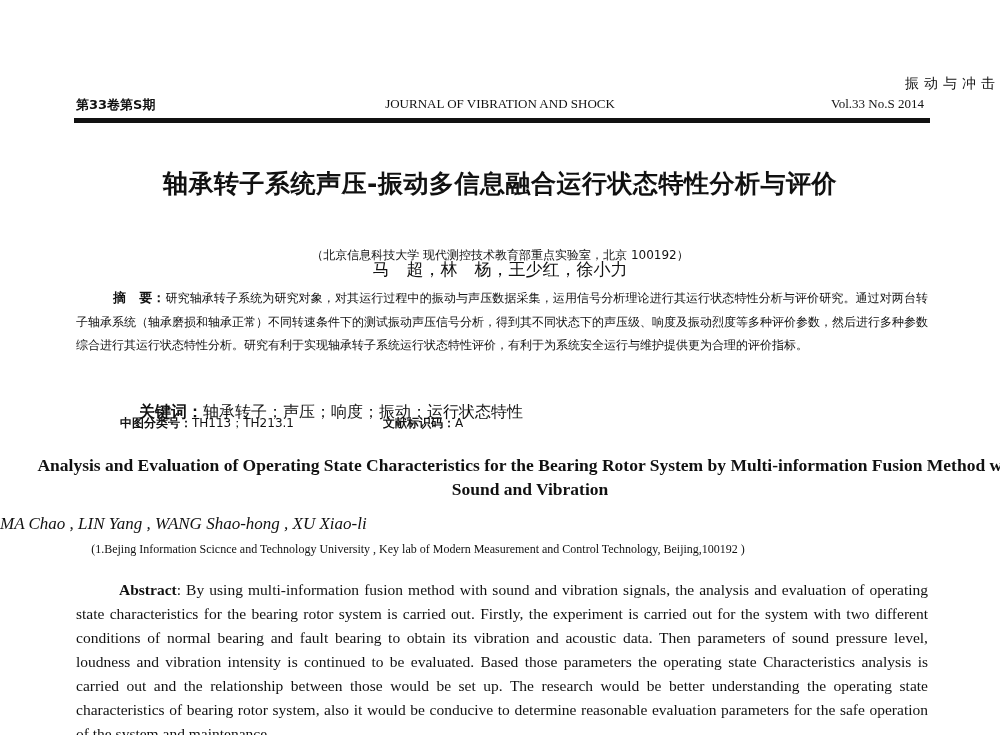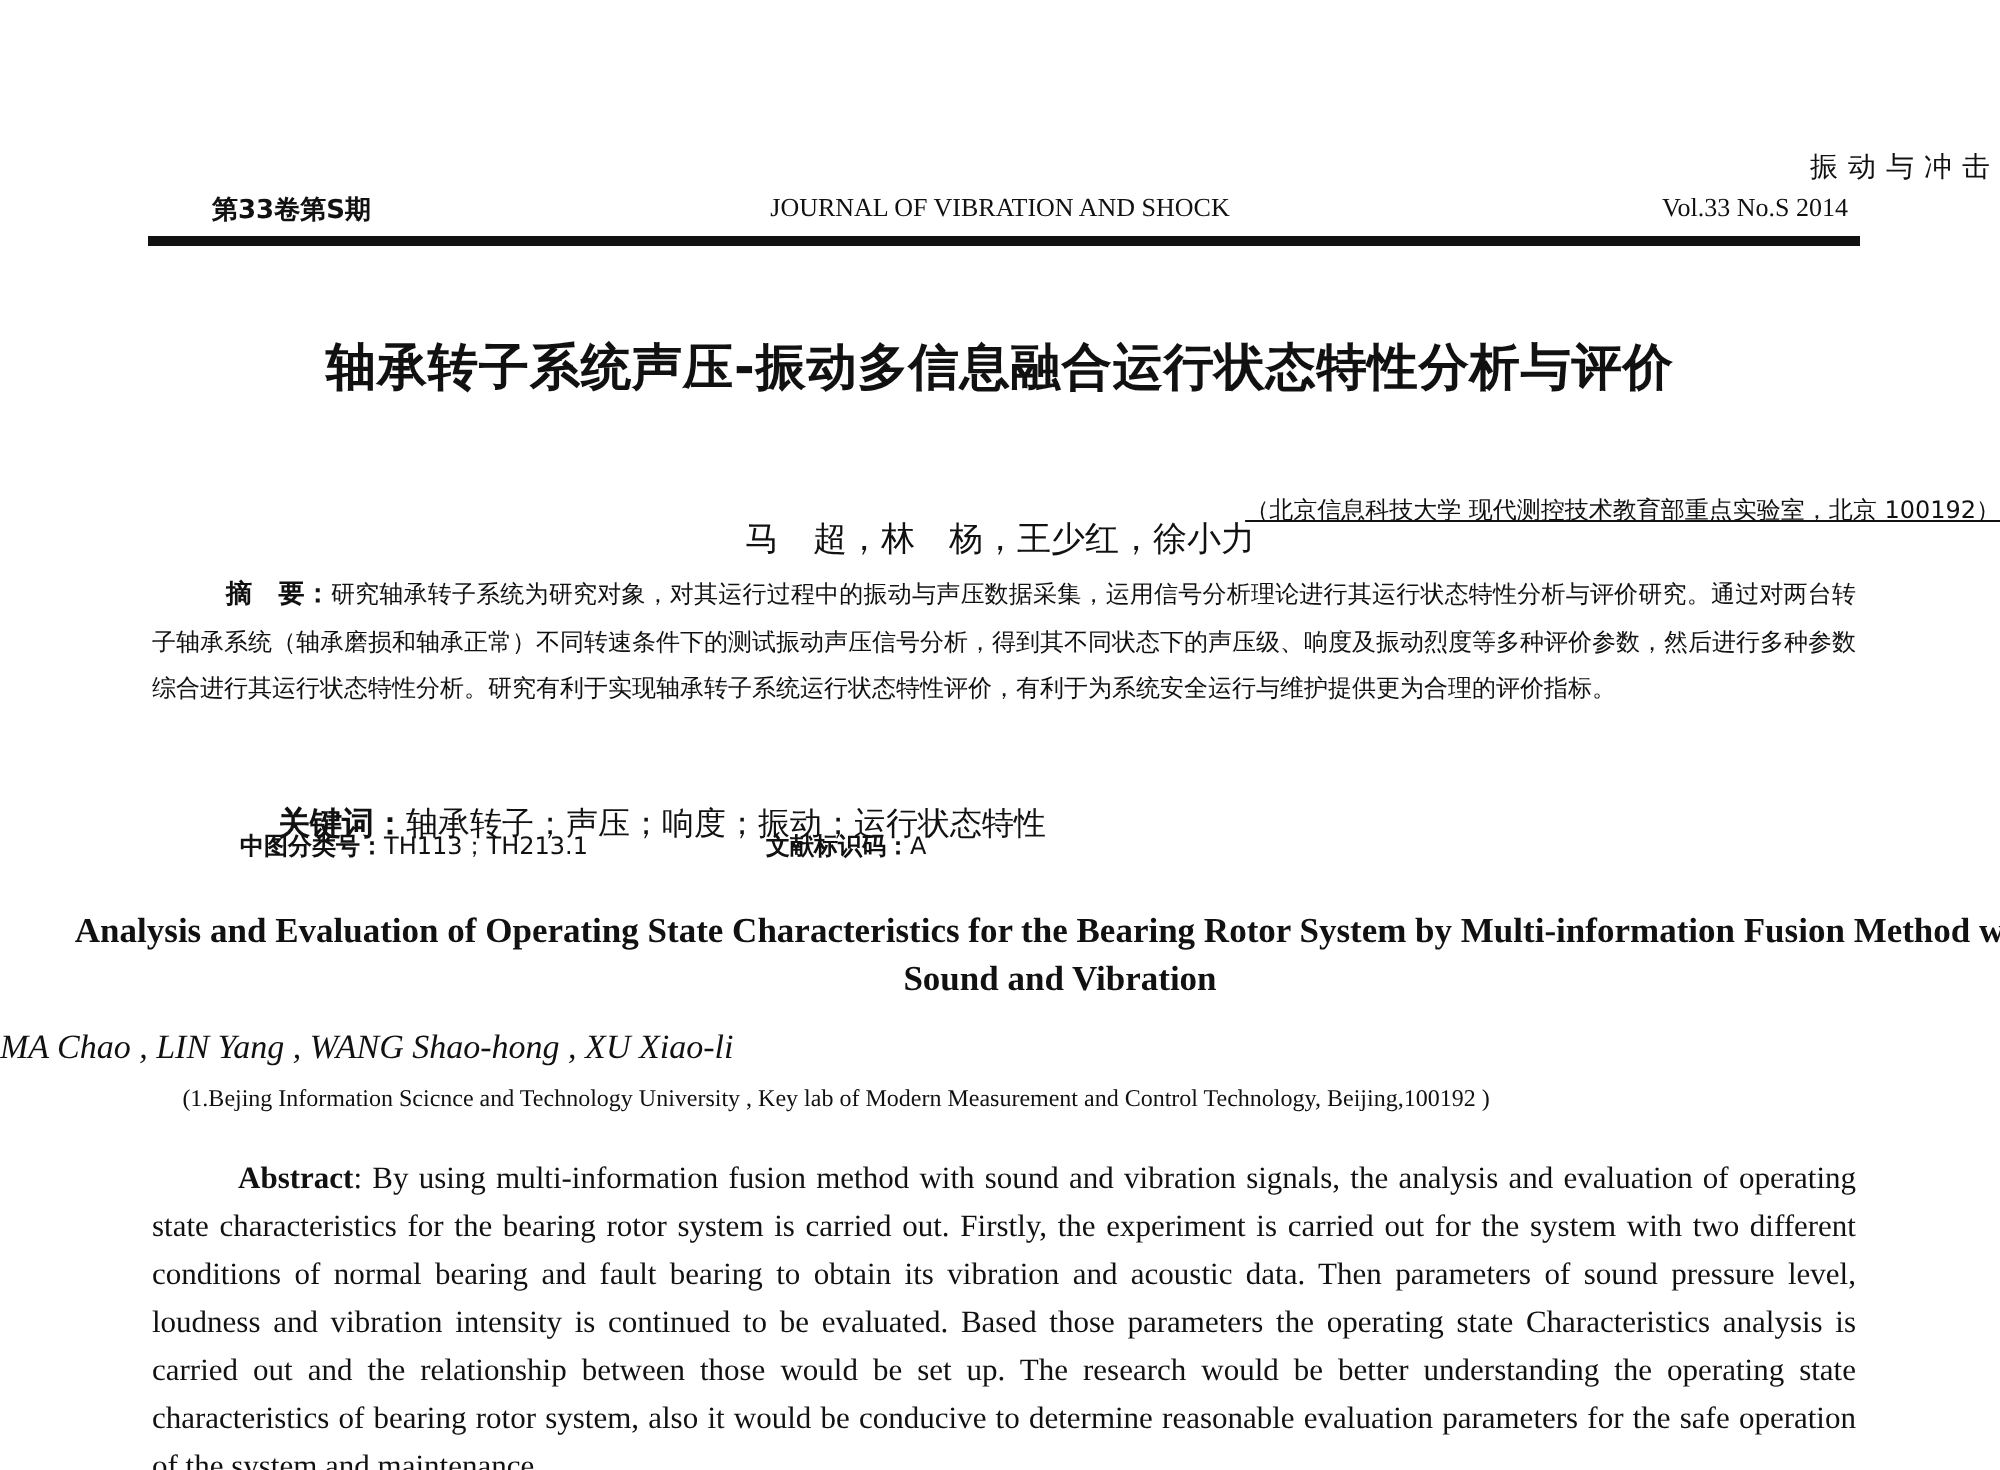--- a/index.html
+++ b/index.html
@@ -8,21 +8,21 @@
     background: #ffffff; color: #111;
     font-family: "DejaVu Serif", "Liberation Serif", serif;
     position: relative;
   }
   .abs { position: absolute; }
   .journal-cn {
     top: 75px; left: 0; width: 1000px; text-align: right;
     font-size: 14px; letter-spacing: 5px; font-family: Liberation Serif, serif;
   }
   .vol-cn {
-    top: 96px; left: 76px; font-size: 13px; font-family: "DejaVu Sans", sans-serif; font-weight: bold; margin-left: 30px;
+    top: 96px; left: 76px; font-size: 13px; font-family: "DejaVu Sans", sans-serif; font-weight: bold;
   }
   .journal-en {
     top: 96px; left: 0; width: 1000px; text-align: center;
     font-size: 13px; font-family: "Liberation Serif", serif;
   }
   .vol-en {
     top: 96px; right: 76px; font-size: 13px; font-family: "Liberation Serif", serif; margin-left: 22px;
   }
   .rule {
     top: 118px; left: 74px; width: 856px; height: 5px; background: #111;
@@ -30,22 +30,22 @@
   .title-cn {
     top: 167px; left: 0; width: 1000px; text-align: center;
     font-size: 25px; font-weight: bold; font-family: "DejaVu Sans", sans-serif;
     letter-spacing: 0.5px;
   }
   .authors-cn {
     top: 222px; left: 0; width: 1000px; text-align: center;
     font-size: 17px; font-family: "DejaVu Sans", sans-serif; margin-top: 36px;
   }
   .affil-cn {
-    top: 247px; left: 0; width: 1000px; text-align: right;
-    font-size: 12px; font-family: "DejaVu Sans", sans-serif; text-decoration: underline;
+    top: 247px; left: 0; width: 1000px; text-align: center;
+    font-size: 12px; font-family: "DejaVu Sans", sans-serif;
   }
   .abstract-cn {
     top: 286px; left: 76px; width: 852px;
     font-size: 12px; line-height: 23.5px; font-family: "DejaVu Sans", sans-serif;
     text-align: justify; text-indent: 37px;
   }
   .abstract-cn .lbl { font-weight: bold; font-size: 13px; }
   .kw {
     top: 402px; left: 120px; font-size: 16px; font-family: "DejaVu Sans", sans-serif; margin-left: 19px;
   }

